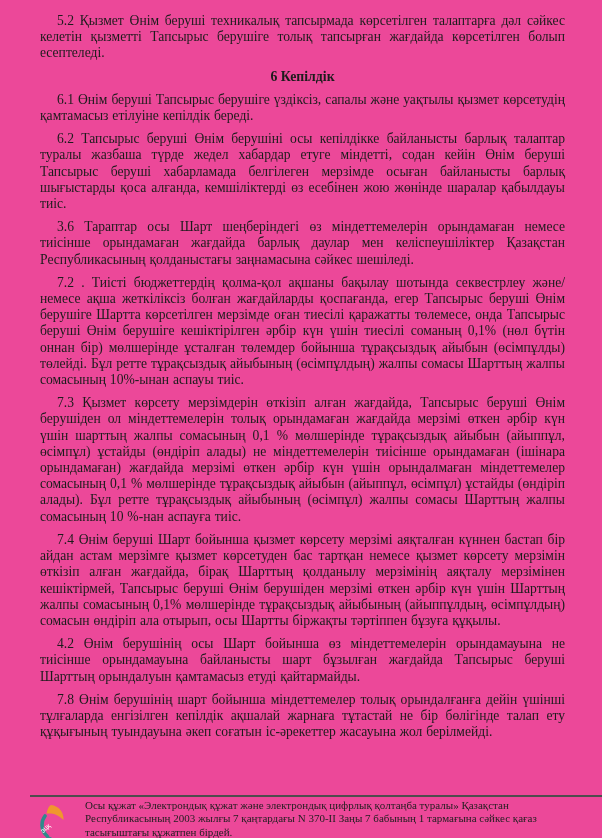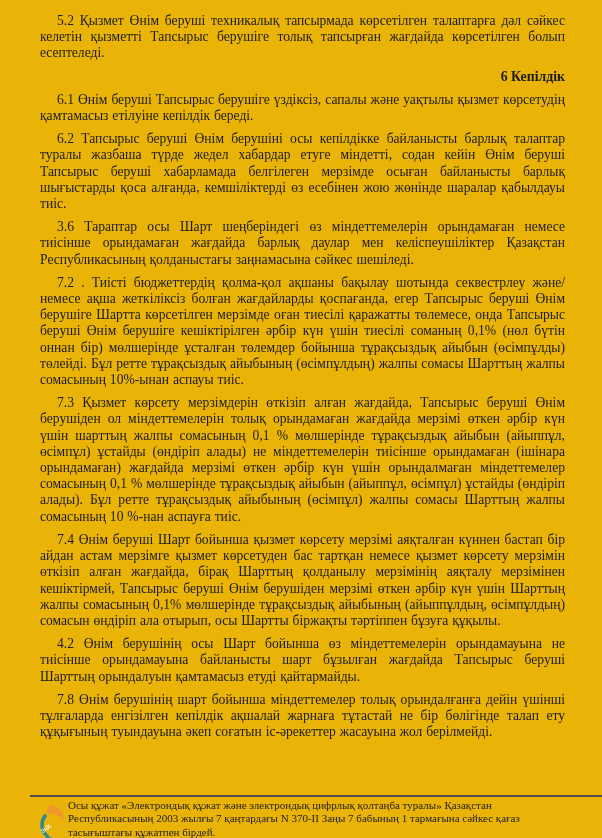--- a/index.html
+++ b/index.html
@@ -5,60 +5,60 @@
   html, body {
     margin: 0;
     padding: 0;
     background: #ffffff;
   }
   .page {
     position: relative;
     width: 602px;
     height: 838px;
     overflow: hidden;
-    background: #eab308;
+    background: #ec4899;
     font-family: "Liberation Serif", "DejaVu Serif", serif;
     color: #1c1c1c;
   }
   .content {
     padding: 13px 37px 0 40px;
   }
   .para {
     margin: 0 0 7px 0;
     font-size: 13.6px;
     line-height: 16.2px;
     text-align: justify;
     text-indent: 17px;
     word-spacing: 0.5px;
   }
   .heading {
     margin: 2px 0 7px 0;
     font-size: 13.8px;
     line-height: 16.2px;
     font-weight: bold;
-    text-align: right;
+    text-align: center;
   }
   .footer-rule {
     position: absolute;
     left: 30px;
     right: 0;
     top: 795px;
     height: 2px;
     background: #4d4d4d;
   }
   .stamp-logo {
     position: absolute;
     left: 38px;
     top: 803px;
     width: 28px;
     height: 40px;
   }
   .stamp-text {
     position: absolute;
-    left: 68px;
+    left: 85px;
     top: 799px;
     width: 500px;
     font-size: 11px;
     line-height: 13.4px;
     color: #1f1f1f;
     text-align: left;
   }
 </style>
 </head>
 <body>

